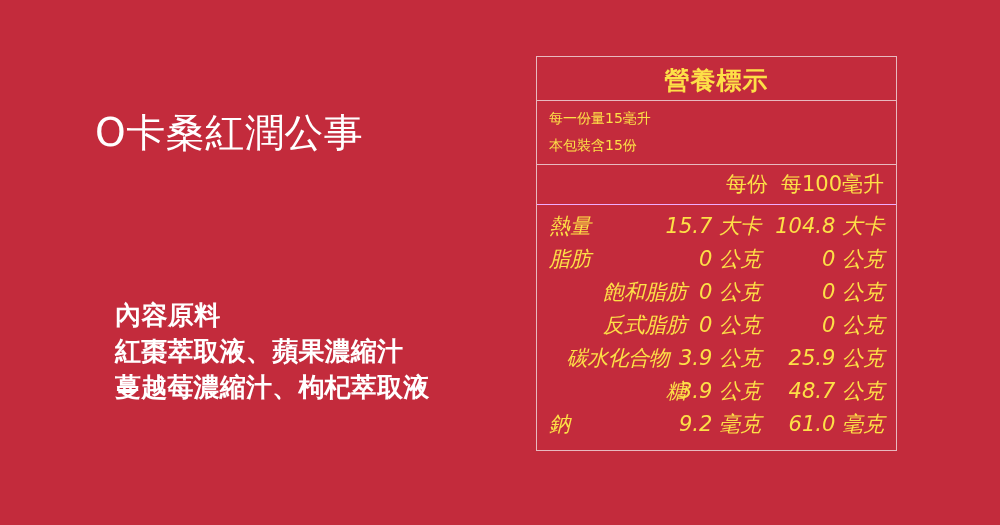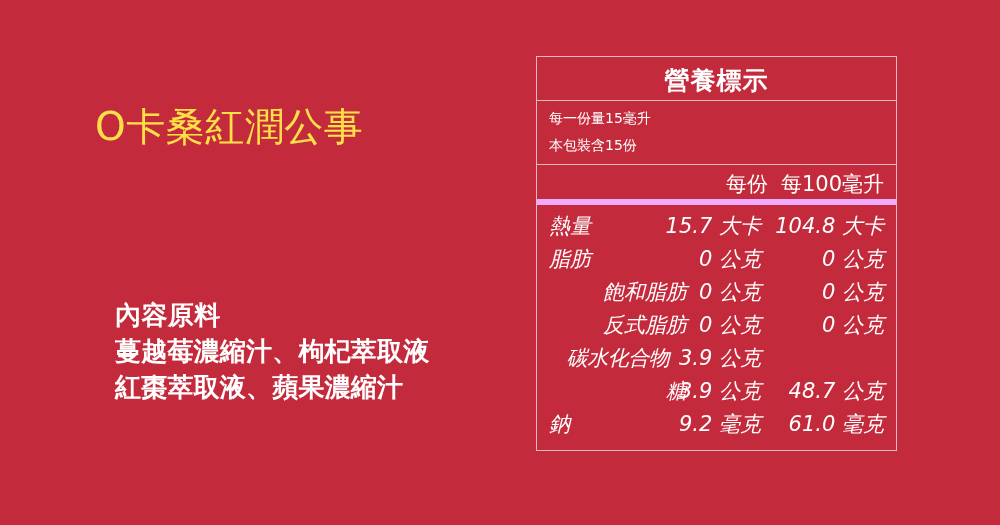--- a/index.html
+++ b/index.html
@@ -19,23 +19,23 @@
     width: 1000px;
     height: 525px;
     background: #c32b3c;
     box-sizing: border-box;
   }
 
   
   .promo {
     position: absolute;
     left: 95px;
-    top: 97px;
+    top: 103px;
     width: 420px;
-    color: #fde047;
+    color: #ffffff;
   }
   .promo-title {
     font-size: 39px;
     line-height: 59px;
     font-weight: 400;
     letter-spacing: 0.5px;
     white-space: nowrap;
   }
   .promo-title.line2 {
     padding-left: 4px;
@@ -64,21 +64,21 @@
   }
 
   
   .nutri {
     position: absolute;
     left: 536px;
     top: 56px;
     width: 361px;
     border: 1px solid #e8b9bf;
     box-sizing: border-box;
-    color: #ffffff;
+    color: #fde047;
   }
   .nutri-title {
     text-align: center;
     font-size: 25px;
     font-weight: 700;
     letter-spacing: 1px;
     padding: 7px 0 8px;
     border-bottom: 1px solid #e8b9bf;
     box-sizing: border-box;
     height: 44px;
@@ -87,21 +87,21 @@
     padding: 4px 0 5px 12px;
     border-bottom: 1px solid #e8b9bf;
     box-sizing: border-box;
   }
   .nutri-serving div {
     font-size: 14px;
     line-height: 27px;
     white-space: nowrap;
   }
   .nutri-colhead {
-    border-bottom: 6px solid #f0abfc;
+    border-bottom: 1px solid #f0abfc;
     box-sizing: border-box;
     height: 40px;
     position: relative;
   }
   .nutri-colhead .ch {
     position: absolute;
     top: 6px;
     font-size: 21px;
     line-height: 27px;
     white-space: nowrap;
@@ -151,22 +151,22 @@
 <body>
 
 <div id="canvas">
 
   <div class="promo">
     <div class="promo-title">O卡桑紅潤公事</div>
   </div>
 
   <div class="ingredients">
     <div class="ing-heading">內容原料</div>
+    <div class="ing-line">紅棗萃取液、蘋果濃縮汁</div>
     <div class="ing-line">蔓越莓濃縮汁、枸杞萃取液</div>
-    <div class="ing-line">紅棗萃取液、蘋果濃縮汁</div>
   </div>
 
   <div class="nutri">
 
     <div class="nutri-title">營養標示</div>
 
     <div class="nutri-serving">
       <div>每一份量15毫升</div>
       <div>本包裝含15份</div>
     </div>
@@ -193,20 +193,21 @@
           <span class="val val-b">0 公克</span>
         </div>
         <div class="nrow">
           <span class="lbl indent">反式脂肪</span>
           <span class="val val-a">0 公克</span>
           <span class="val val-b">0 公克</span>
         </div>
         <div class="nrow">
           <span class="lbl wide">碳水化合物</span>
           <span class="val val-a">3.9 公克</span>
+          <span class="val val-b">25.9 公克</span>
         </div>
         <div class="nrow">
           <span class="lbl indent">糖</span>
           <span class="val val-a">3.9 公克</span>
           <span class="val val-b">48.7 公克</span>
         </div>
         <div class="nrow">
           <span class="lbl">鈉</span>
           <span class="val val-a">9.2 毫克</span>
           <span class="val val-b">61.0 毫克</span>

